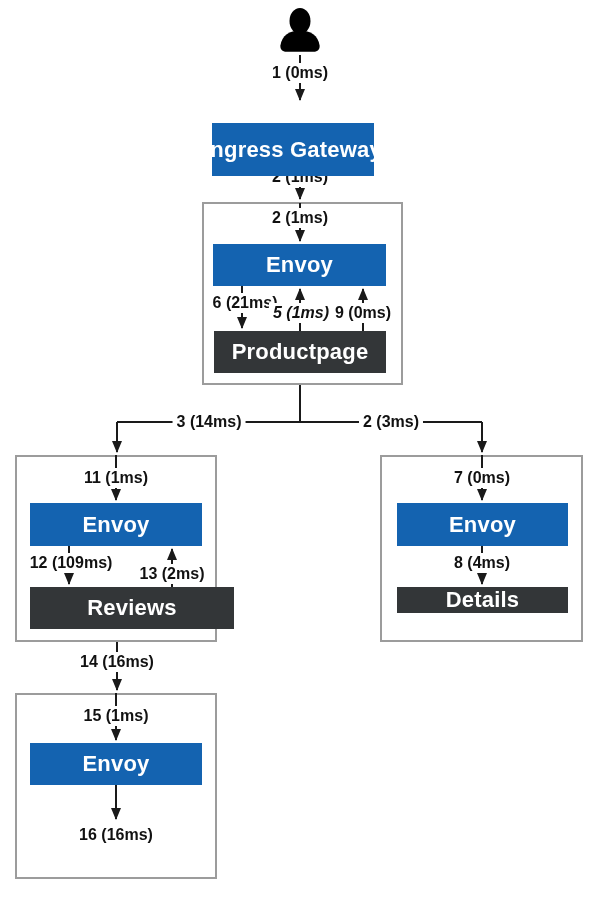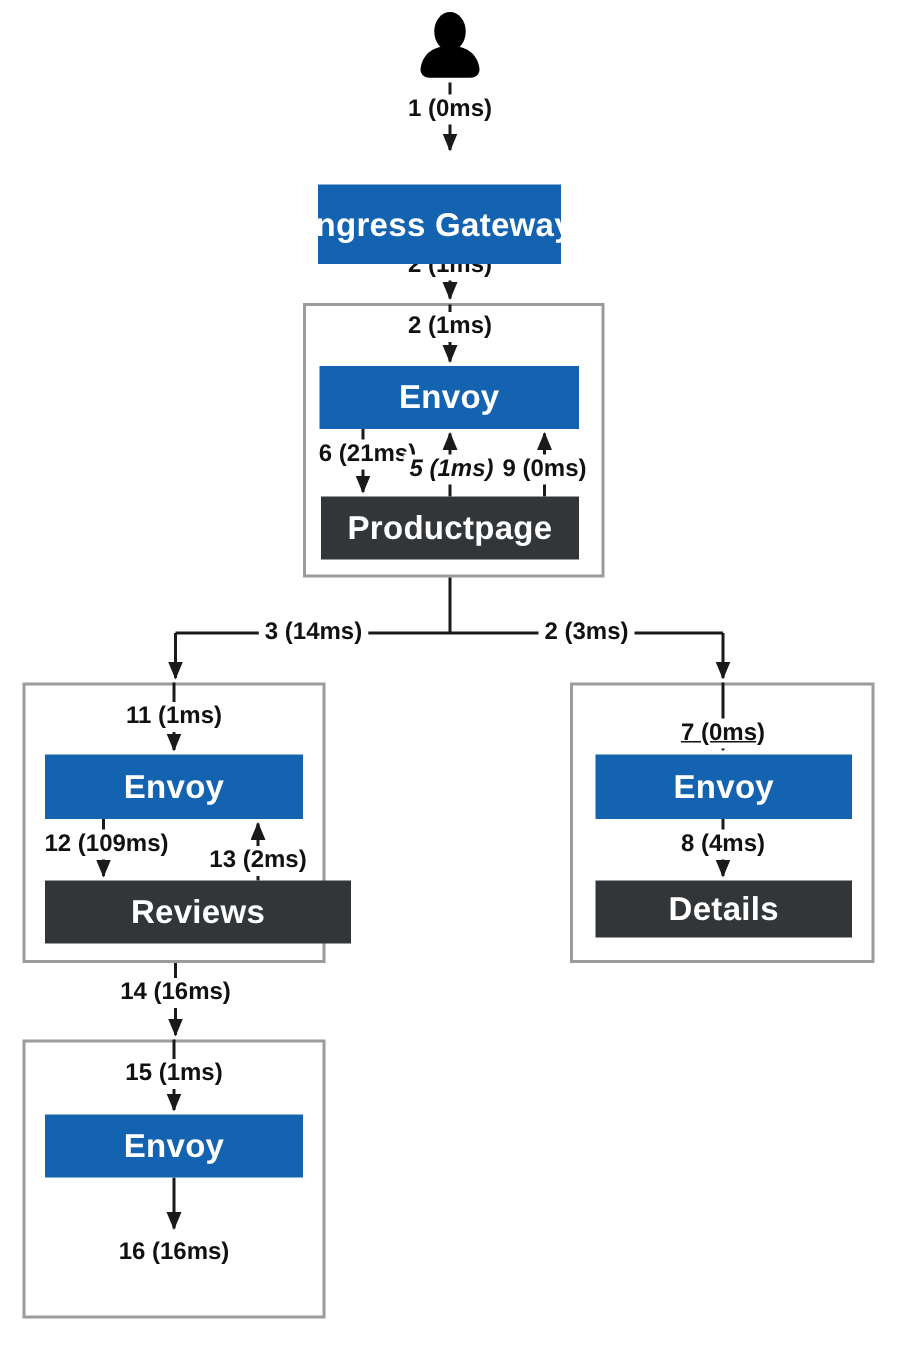--- a/index.html
+++ b/index.html
@@ -74,32 +74,32 @@
   <div class="elabel" style="left:300px; top:177px;">2 (1ms)</div>
   <div class="elabel" style="left:300px; top:218px;">2 (1ms)</div>
   <div class="elabel" style="left:245px; top:303px;">6 (21ms)</div>
   <div class="elabel" style="left:301px; top:313px;font-style:italic;">5 (1ms)</div>
   <div class="elabel" style="left:363px; top:313px;">9 (0ms)</div>
   <div class="elabel" style="left:209px; top:422px;">3 (14ms)</div>
   <div class="elabel" style="left:391px; top:422px;">2 (3ms)</div>
   <div class="elabel" style="left:116px; top:478px;">11 (1ms)</div>
   <div class="elabel" style="left:71px;  top:563px;">12 (109ms)</div>
   <div class="elabel" style="left:172px; top:574px;">13 (2ms)</div>
-  <div class="elabel" style="left:482px; top:489px;text-decoration:underline;">7 (0ms)</div>
+  <div class="elabel" style="left:482px; top:478px;">7 (0ms)</div>
   <div class="elabel" style="left:482px; top:563px;">8 (4ms)</div>
   <div class="elabel" style="left:117px; top:662px;">14 (16ms)</div>
   <div class="elabel" style="left:116px; top:716px;">15 (1ms)</div>
   <div class="elabel" style="left:116px; top:800px;margin-top:35px;">16 (16ms)</div>
 
   <div class="node blue" style="left:212px; top:103px; width:162px; height:53px;margin-top:20px;">Ingress Gateway</div>
 
   <div class="node blue" style="left:213px; top:244px; width:173px; height:42px;">Envoy</div>
   <div class="node dark" style="left:214px; top:331px; width:172px; height:42px;">Productpage</div>
 
   <div class="node blue" style="left:30px; top:503px; width:172px; height:43px;">Envoy</div>
   <div class="node dark" style="left:30px; top:587px; width:204px; height:42px;">Reviews</div>
 
   <div class="node blue" style="left:397px; top:503px; width:171px; height:43px;">Envoy</div>
-  <div class="node dark" style="left:397px; top:587px; width:171px; height:38px;">Details</div>
+  <div class="node dark" style="left:397px; top:587px; width:171px; height:26px;">Details</div>
 
   <div class="node blue" style="left:30px; top:743px; width:172px; height:42px;">Envoy</div>
 
 </div>
 
 </body></html>

